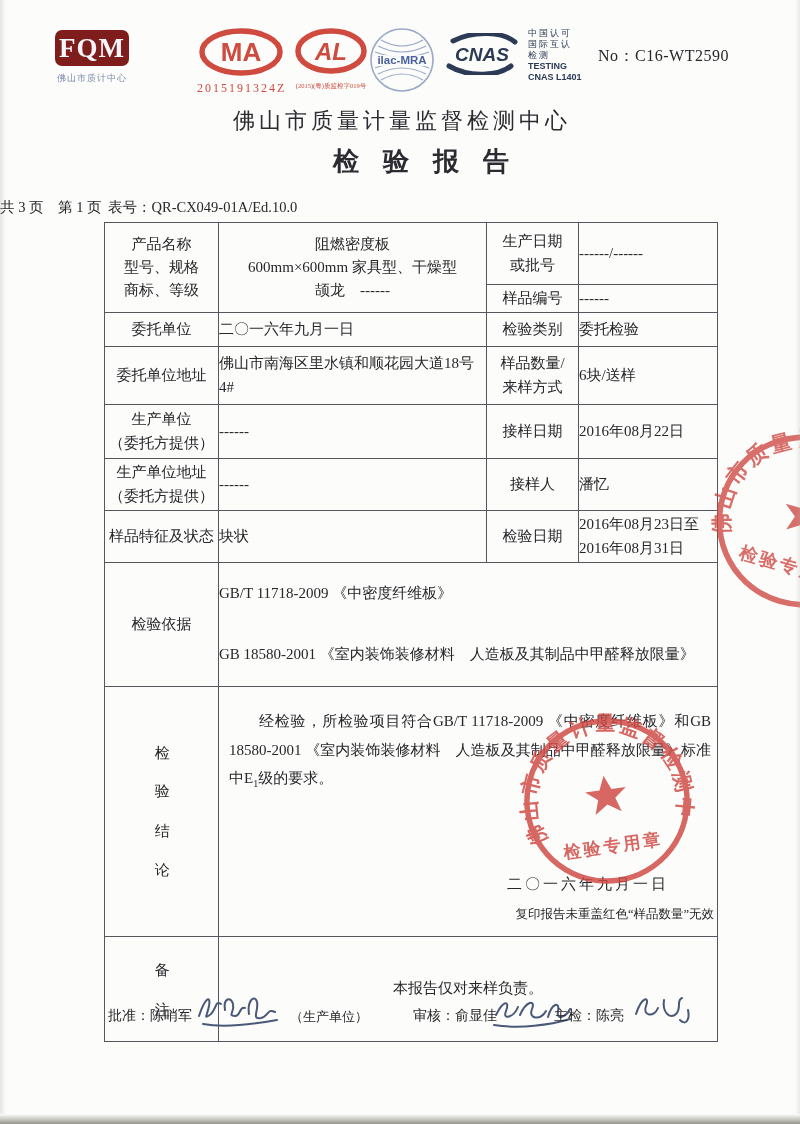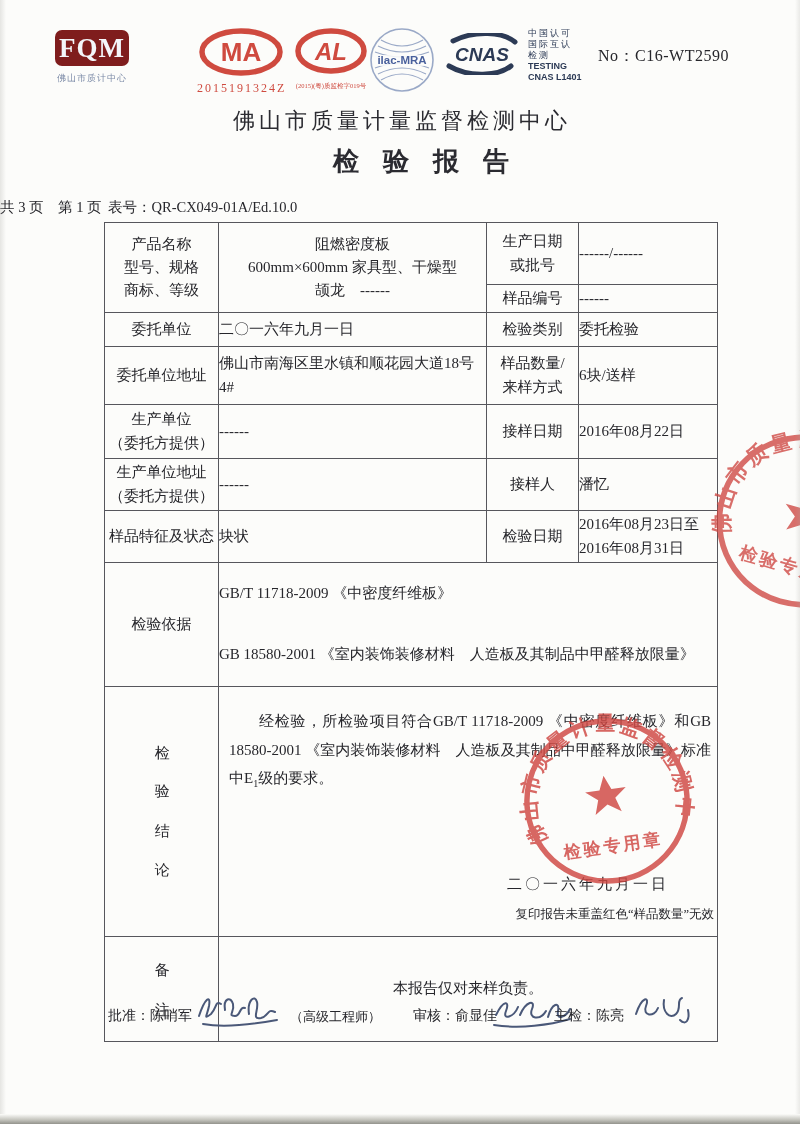--- a/index.html
+++ b/index.html
@@ -256,21 +256,21 @@
 
 <div class="abs foot" style="left:108px;top:1007px;">批准：陈哨军</div>
 <svg class="sig" style="left:194px;top:990px;" width="88" height="42" viewBox="0 0 88 42">
   <g fill="none" stroke="#4a5878" stroke-width="2" stroke-linecap="round">
     <path d="M5,26 C11,8 17,4 15,16 C13,26 9,30 17,24 C23,18 21,10 27,14"></path>
     <path d="M31,20 C29,8 37,6 39,14 C41,22 33,26 41,26 C47,26 45,16 51,18"></path>
     <path d="M55,24 C53,10 61,4 63,12 C65,20 57,30 67,28 C75,26 73,18 81,22"></path>
     <path d="M9,34 C31,38 61,34 83,30"></path>
   </g>
 </svg>
-<div class="abs foot foot-title" style="left:290px;top:1008px;">（高级工程师）</div>
+<div class="abs foot foot-title" style="left:290px;top:1008px;">（生产单位）</div>
 <div class="abs foot" style="left:413px;top:1007px;">审核：俞显佳</div>
 <svg class="sig" style="left:492px;top:993px;" width="80" height="40" viewBox="0 0 80 40">
   <g fill="none" stroke="#4a5878" stroke-width="2" stroke-linecap="round">
     <path d="M4,22 C12,6 18,8 14,18 C10,28 22,24 26,14"></path>
     <path d="M28,22 C34,8 44,6 40,16 C36,26 48,28 54,18"></path>
     <path d="M56,24 C60,10 68,8 66,18 C64,28 74,24 78,16"></path>
     <path d="M2,32 C28,36 58,32 78,26"></path>
   </g>
 </svg>
 <div class="abs foot" style="left:554px;top:1007px;">主检：陈亮</div>

